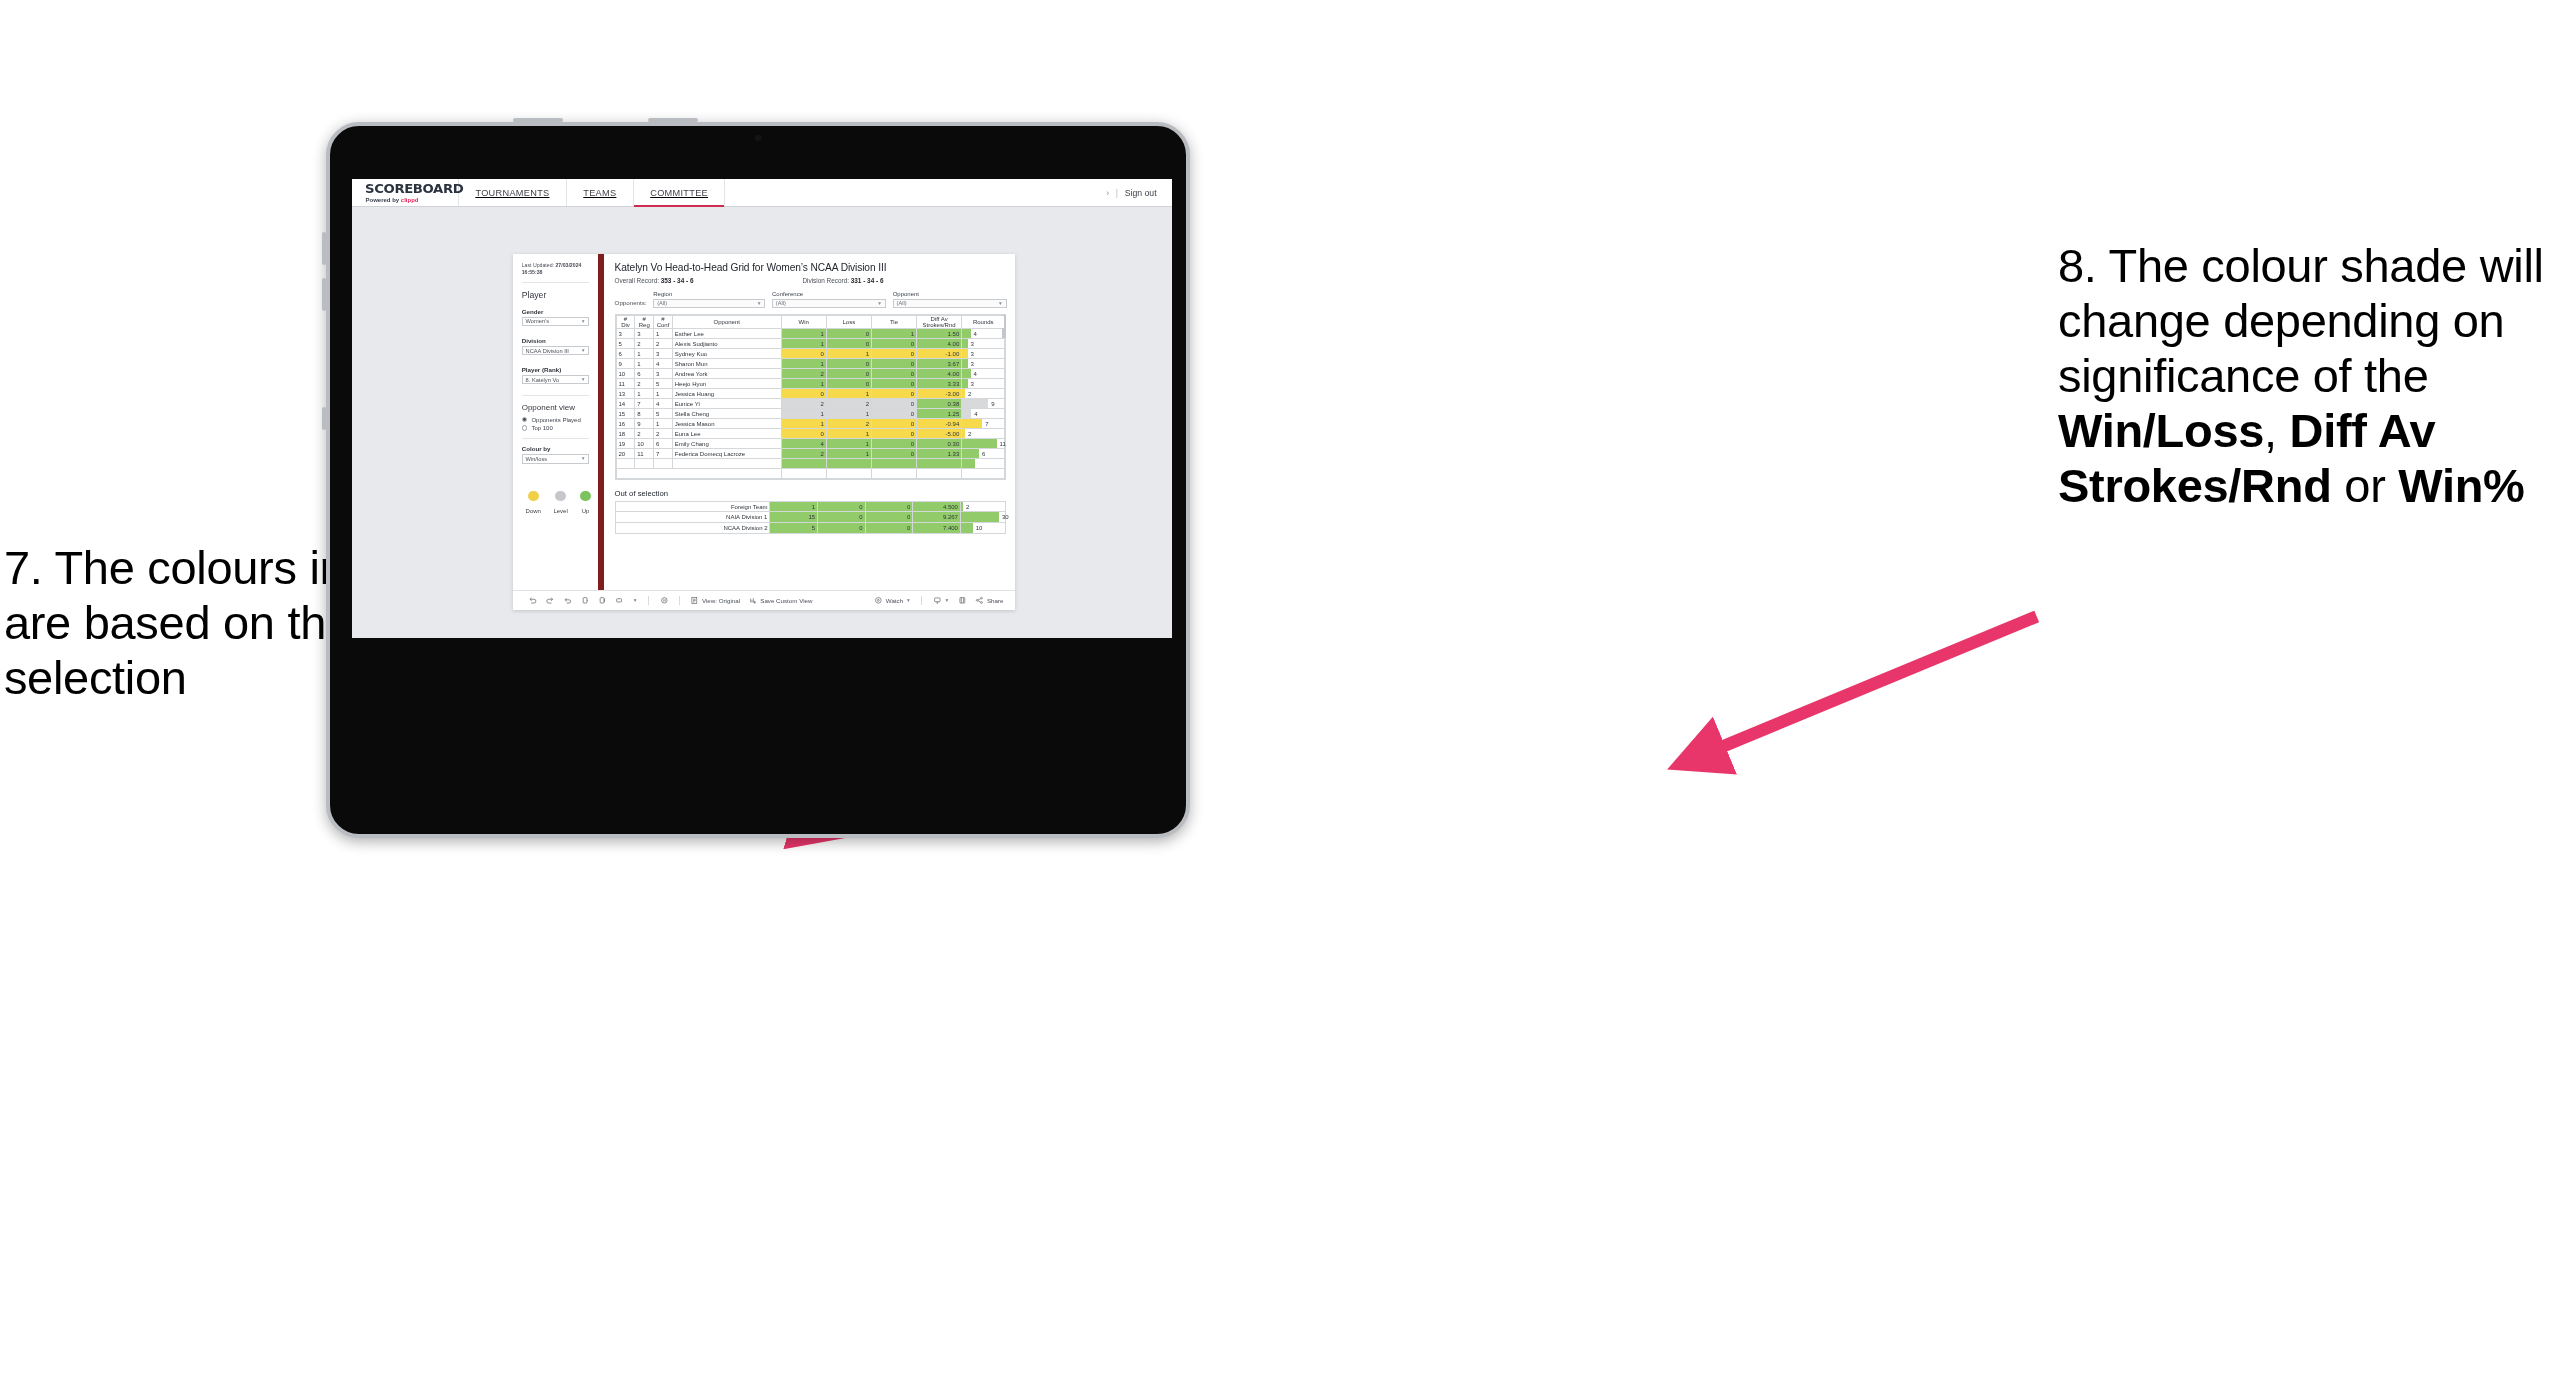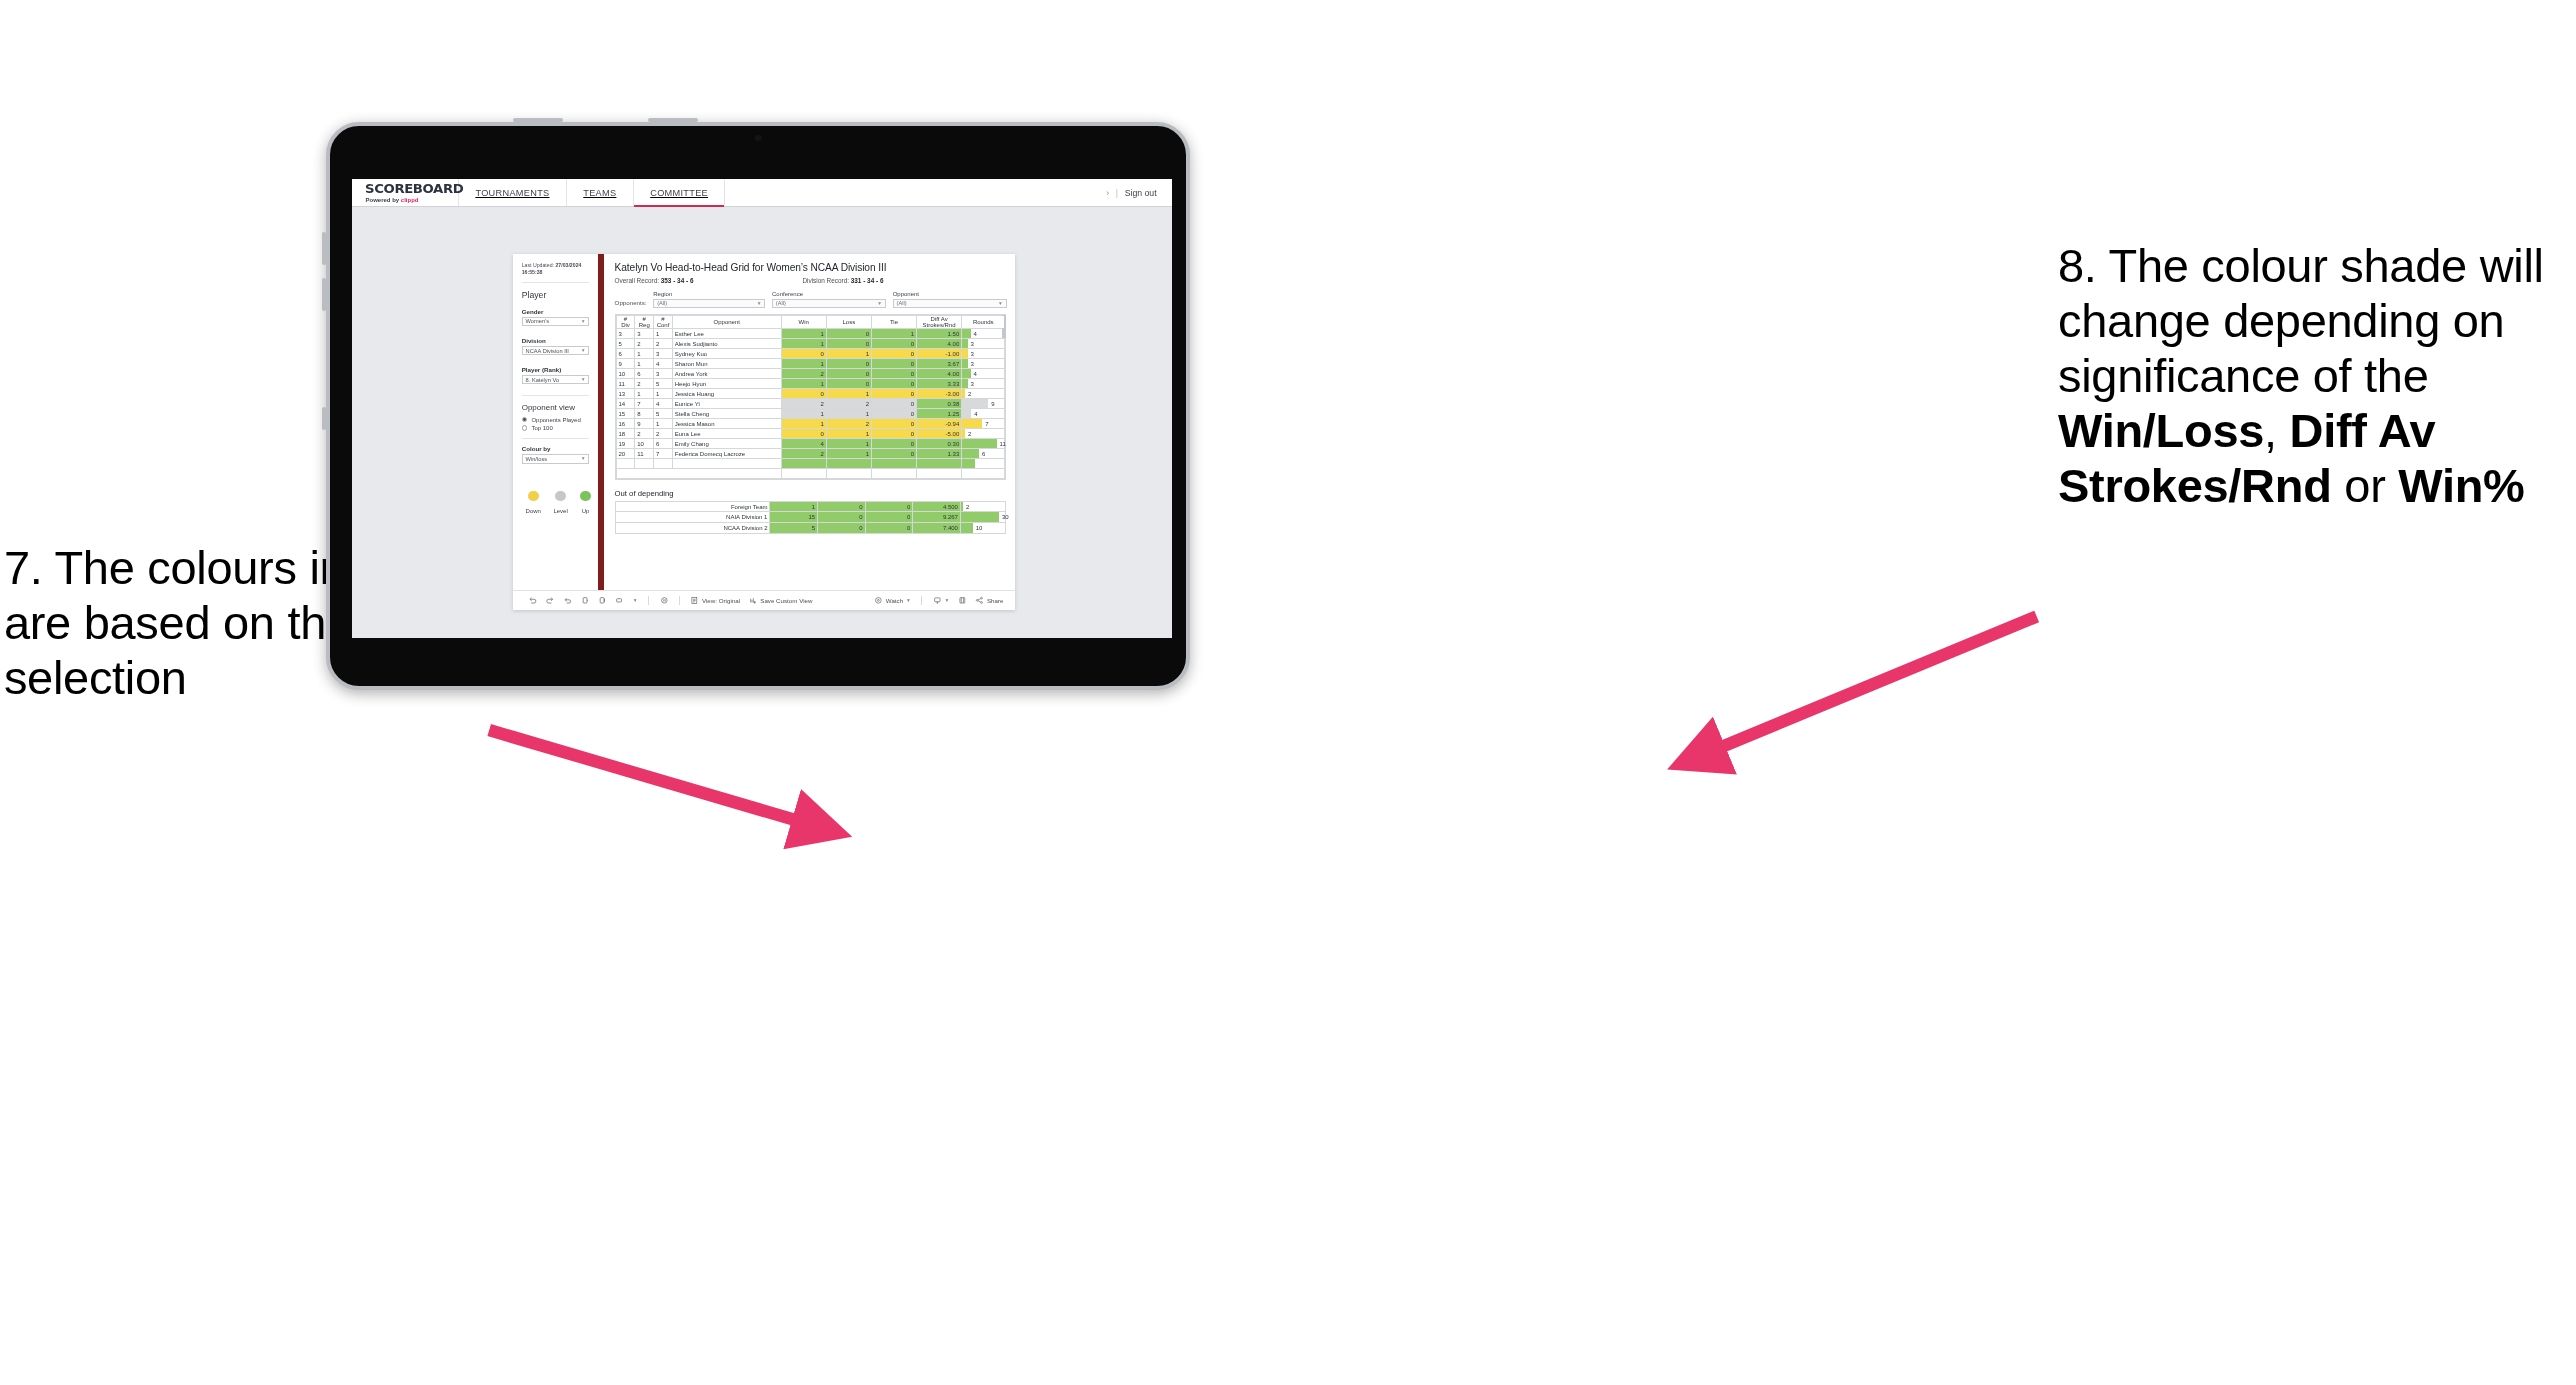--- a/index.html
+++ b/index.html
@@ -23,21 +23,21 @@
   }
   #annot-left { left:3.9px; top:541px; width:520px; }
   #annot-right { left:2058px; top:239px; width:520px; }
   .annot b { font-weight:bold; }
 
   .arrow-svg { position:absolute; left:0; top:0; width:2576px; height:1386px; pointer-events:none; }
 
   
   #tablet {
     position:absolute; left:326px; top:122px;
-    width:864px; height:568px;
+    width:864px; height:716px;
     background:#0a0a0a;
     border-radius:33px;
     border:4.8px solid #b9bcc0;
     box-shadow:0 3.9px 13.5px rgba(0,0,0,.30);
   }
   #tablet::before{ 
     content:""; position:absolute; left:50%; top:8.7px; transform:translateX(-50%);
     width:6.7px;height:6.7px;border-radius:50%;background:#141414;
   }
   .side-btn { position:absolute; background:#b9bcc0; border-radius:1.9px; }
@@ -587,21 +587,21 @@
                     <td></td>
                     <td></td>
                     <td></td>
                     <td></td>
                     <td class="c-rnd"></td>
                   </tr>
                 </tbody>
             </table>
           </div>
 
-          <div class="ood-title">Out of depending</div>
+          <div class="ood-title">Out of selection</div>
           <table class="ood">
             <tbody id="ood-body">
                 <tr>
                   <td class="ood-name">Foreign Team</td>
                   <td class="c-num g-green" style="text-align:right">1</td>
                   <td class="c-num g-green" style="text-align:right">0</td>
                   <td class="c-num g-green" style="text-align:right">0</td>
                   <td class="c-num g-green" style="text-align:right">4.500</td>
                   <td class="c-rnd">
                     <div class="rndcell">

